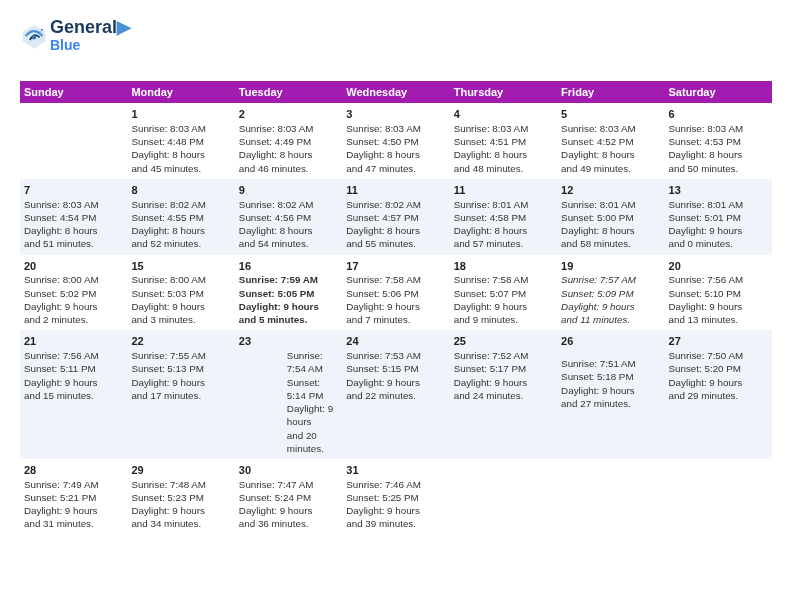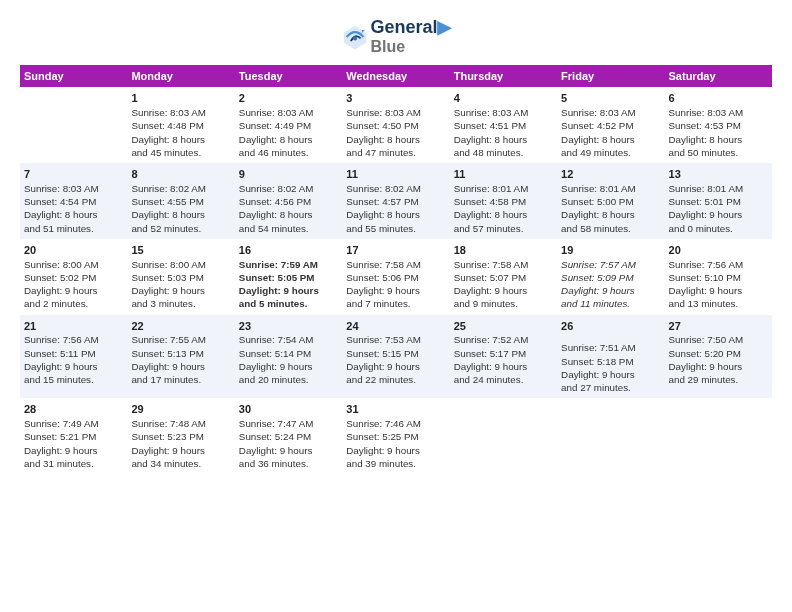--- a/index.html
+++ b/index.html
@@ -9,23 +9,23 @@
       width: 792px;
       height: 612px;
       overflow: hidden;
     }
     .page {
       width: 792px;
       padding: 18px 20px 10px 20px;
     }
     .header {
       display: flex;
-      justify-content: center;
+      justify-content: flex-start;
       align-items: flex-start;
-      margin-bottom: 10px;
+      margin-bottom: 28px;
     }
     .logo {
       display: flex;
       align-items: center;
       gap: 0;
     }
     .logo-icon {
       width: 28px;
       height: 28px;
       margin-right: 2px;
@@ -93,21 +93,21 @@
     <div class="logo">
       <svg class="logo-icon" viewBox="0 0 40 40">
         <polygon points="20,4 36,14 36,28 20,38 4,28 4,14" fill="#4a90d9" opacity="0.2"></polygon>
         <path d="M8,20 Q20,6 32,20" stroke="#4a90d9" stroke-width="3" fill="none"></path>
         <path d="M14,26 Q20,14 28,22" stroke="#1a3a5c" stroke-width="2.5" fill="none"></path>
         <circle cx="20" cy="22" r="3" fill="#3a6db5"></circle>
         <path d="M28,16 L34,10 L30,10 L30,14 L26,14 Z" fill="#4a90d9"></path>
       </svg>
       <div>
         <div style="font-size:18px;font-weight:bold;color:#1a3a5c;line-height:1.1;">General<span style="color:#4a90d9;">▶</span></div>
-        <div style="font-size:16px;font-weight:bold;color:#737373;line-height:1.1;">Blue</div>
+        <div style="font-size:14px;font-weight:bold;color:#3b82f6;line-height:1.1;">Blue</div>
       </div>
     </div>
     <div class="title-block">
       <h1></h1>
       <h2></h2>
     </div>
   </div>
 
   <table>
     <thead>
@@ -279,21 +279,21 @@
           </td>
           <td>
             <span class="day-num">22</span>
             <div class="day-info" style="white-space: pre-line;">Sunrise: 7:55 AM
 Sunset: 5:13 PM
 Daylight: 9 hours
 and 17 minutes.</div>
           </td>
           <td>
             <span class="day-num">23</span>
-            <div class="day-info" style="white-space: pre-line;">Sunrise: 7:54 AM
+            <div class="day-info" style="white-space: pre-line; margin-left: 48px;">Sunrise: 7:54 AM
 Sunset: 5:14 PM
 Daylight: 9 hours
 and 20 minutes.</div>
           </td>
           <td>
             <span class="day-num">24</span>
             <div class="day-info" style="white-space: pre-line;">Sunrise: 7:53 AM
 Sunset: 5:15 PM
 Daylight: 9 hours
 and 22 minutes.</div>

